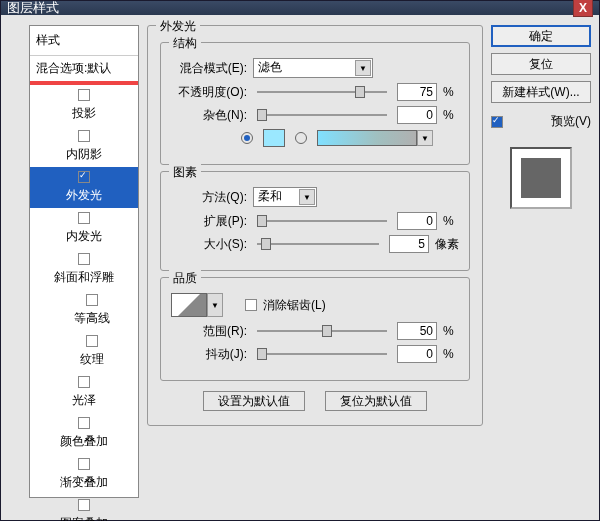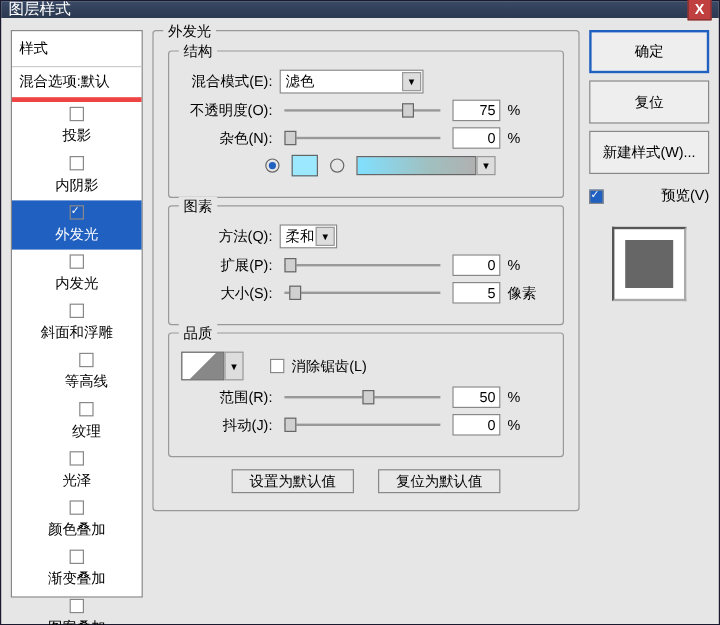--- a/index.html
+++ b/index.html
@@ -2,50 +2,50 @@
 <html><head>
 <meta charset="utf-8">
 <style>
 * { box-sizing: border-box; margin: 0; padding: 0; font-family: "Microsoft YaHei", sans-serif; font-size: 12px; }
 body { background: #fff; }
 .window { width: 600px; height: 521px; background: #e6e6e6; border: 1px solid #1a1a2e; position: relative; }
 .titlebar { height: 14px; background: linear-gradient(#3a4a65, #2a3850); color: #fff; display: flex; align-items: center; padding: 0 6px; }
 .titlebar-text { flex: 1; font-size: 13px; }
 .close-btn { width: 20px; height: 18px; background: #c04040; color: #fff; display: flex; align-items: center; justify-content: center; border: 1px solid #803030; cursor: pointer; font-weight: bold; }
 .body { display: flex; padding: 10px 8px; gap: 8px; height: calc(100% - 26px); }
-.sidebar { width: 110px; background: #fff; border: 1px solid #888; display: flex; flex-direction: column; }
+.sidebar { width: 110px; background: #fff; border: 1px solid #888; display: flex; flex-direction: column; margin-left: 20px; }
 .sidebar-header { padding: 6px 6px; border-bottom: 1px solid #ccc; font-size: 12px; }
 .sidebar-sub { padding: 4px 6px; border-bottom: 4px solid #ef4444; font-size: 12px; }
 .style-item { padding: 4px 6px; display: flex; align-items: center; gap: 4px; cursor: pointer; flex-direction: column; }
 .style-item.indent { padding-left: 22px; }
 .style-item.selected { background: #2060c0; color: #fff; }
 .checkbox { width: 12px; height: 12px; border: 1px solid #888; background: #fff; display: inline-block; flex-shrink: 0; }
 .checkbox.checked { background: #2060c0; position: relative; }
 .checkbox.checked::after { content: "✓"; color: #fff; font-size: 9px; position: absolute; top: -2px; left: 0px; }
 .main { flex: 1; display: flex; flex-direction: column; gap: 6px; }
 .fieldset { border: 1px solid #999; border-radius: 3px; padding: 10px 12px 14px; position: relative; }
 .fieldset-title { position: absolute; top: -8px; left: 8px; background: #e6e6e6; padding: 0 4px; font-size: 12px; }
 .nested-fieldset { border: 1px solid #999; border-radius: 3px; padding: 10px 10px 12px; margin-top: 6px; position: relative; }
 .row { display: flex; align-items: center; margin: 5px 0; gap: 6px; }
 .row-label { width: 76px; text-align: right; font-size: 12px; }
-.select { height: 20px; border: 1px solid #888; background: #fff; display: flex; align-items: center; padding: 0 4px; position: relative; }
+.select { height: 20px; border: 1px solid #888; background: #fff; display: flex; align-items: flex-start; padding: 0 4px; position: relative; }
 .select-arrow { position: absolute; right: 1px; top: 1px; width: 16px; height: 16px; background: #ddd; border: 1px solid #999; display: flex; align-items: center; justify-content: center; font-size: 8px; }
 .slider-track { height: 2px; background: #999; position: relative; flex:1; margin: 0 4px; }
 .slider-thumb { position: absolute; top: -5px; width: 10px; height: 12px; background: #d0d0d0; border: 1px solid #666; cursor: pointer; }
 .num-input { width: 40px; height: 18px; border: 1px solid #888; background: #fff; text-align: right; padding: 0 3px; font-size: 12px; }
 .unit { font-size: 12px; }
 .radio { width: 12px; height: 12px; border-radius: 50%; border: 1px solid #666; display: inline-block; position: relative; }
 .radio.checked::after { content: ""; width: 6px; height: 6px; background: #2060c0; border-radius: 50%; position: absolute; top: 2px; left: 2px; }
 .color-swatch { width: 22px; height: 18px; border: 1px solid #666; cursor: pointer; }
 .gradient-swatch { width: 100px; height: 16px; border: 1px solid #666; cursor: pointer; }
 .grad-wrap { display: flex; align-items: center; }
 .contour { width: 36px; height: 24px; border: 1px solid #666; background: linear-gradient(135deg, #fff 49%, #888 51%); cursor: pointer; }
 .btn { height: 20px; padding: 0 14px; background: #e8e8e8; border: 1px solid #888; cursor: pointer; display: inline-flex; align-items: center; justify-content: center; font-size: 12px; }
 .rightcol { width: 100px; display: flex; flex-direction: column; gap: 6px; align-items: stretch; }
-.rbtn { height: 36px; background: #eee; border: 1px solid #888; display: flex; align-items: center; justify-content: center; cursor: pointer; font-size: 12px; }
+.rbtn { height: 22px; background: #eee; border: 1px solid #888; display: flex; align-items: center; justify-content: center; cursor: pointer; font-size: 12px; }
 .rbtn.primary { border: 2px solid #2060c0; }
 .preview-box { width: 62px; height: 62px; border: 2px inset #aaa; background: #fff; display: flex; align-items: center; justify-content: center; margin: 6px auto 0; }
 .preview-inner { width: 40px; height: 40px; background: #666; }
 .btn-row { display: flex; justify-content: center; gap: 20px; margin-top: 10px; }
 </style>
 </head>
 <body>
 
 <div class="window">
   <div class="titlebar">
@@ -148,21 +148,21 @@
               <span class="gradient-swatch" style="background:linear-gradient(90deg,#80e0ff,#a0c0c0 60%,#b0b0b0)"></span>
               <span class="select-arrow" style="position:static;height:16px">▼</span>
             </div>
           </div>
         </div>
 
         <div class="nested-fieldset">
           <span class="fieldset-title">图素</span>
           <div class="row">
             <span class="row-label">方法(Q):</span>
-            <div class="select" style="width:48px">
+            <div class="select" style="width:64px">
               <span>柔和</span>
               <span class="select-arrow">▼</span>
             </div>
           </div>
           <div class="row">
             <span class="row-label">扩展(P):</span>
             <div class="slider-track" style="max-width:130px">
                 <div class="slider-thumb" style="left:0%"></div>
               </div>
             <input class="num-input" value="0" style="">

